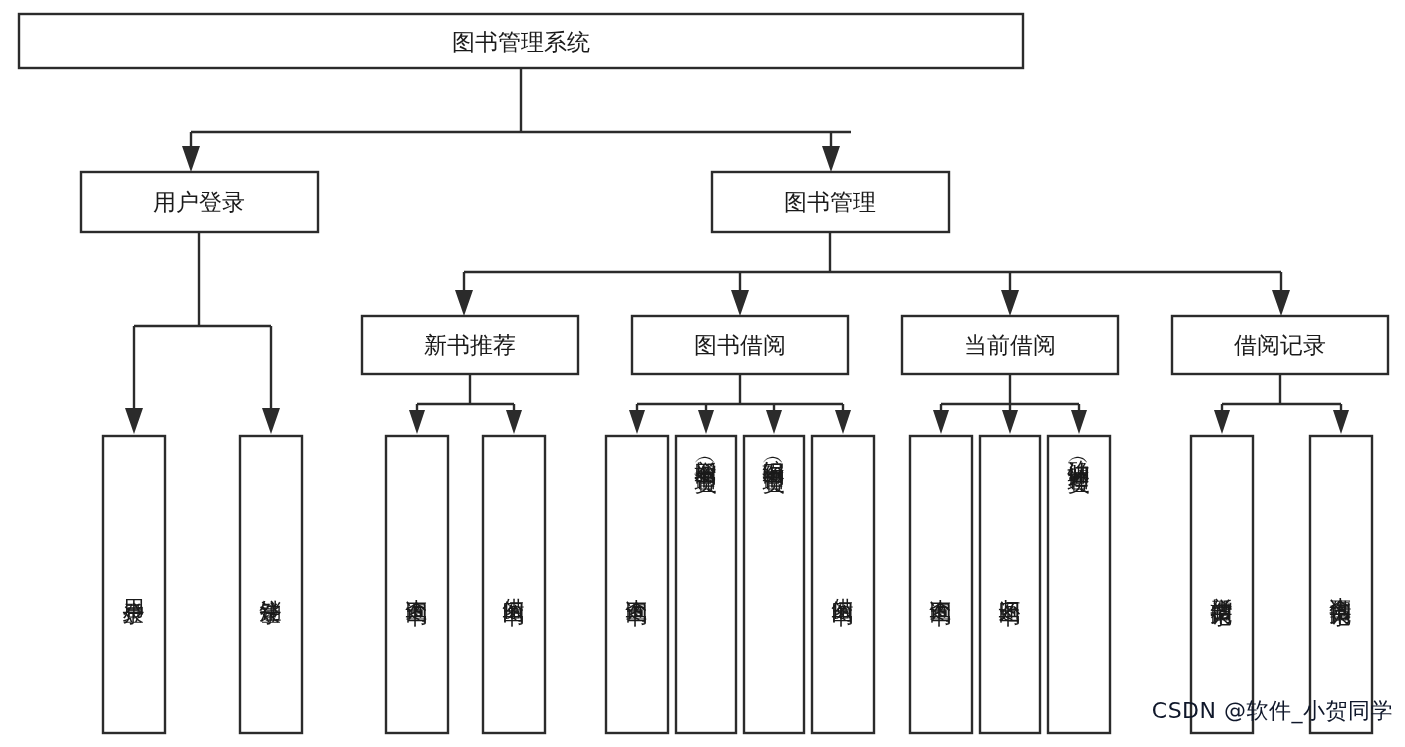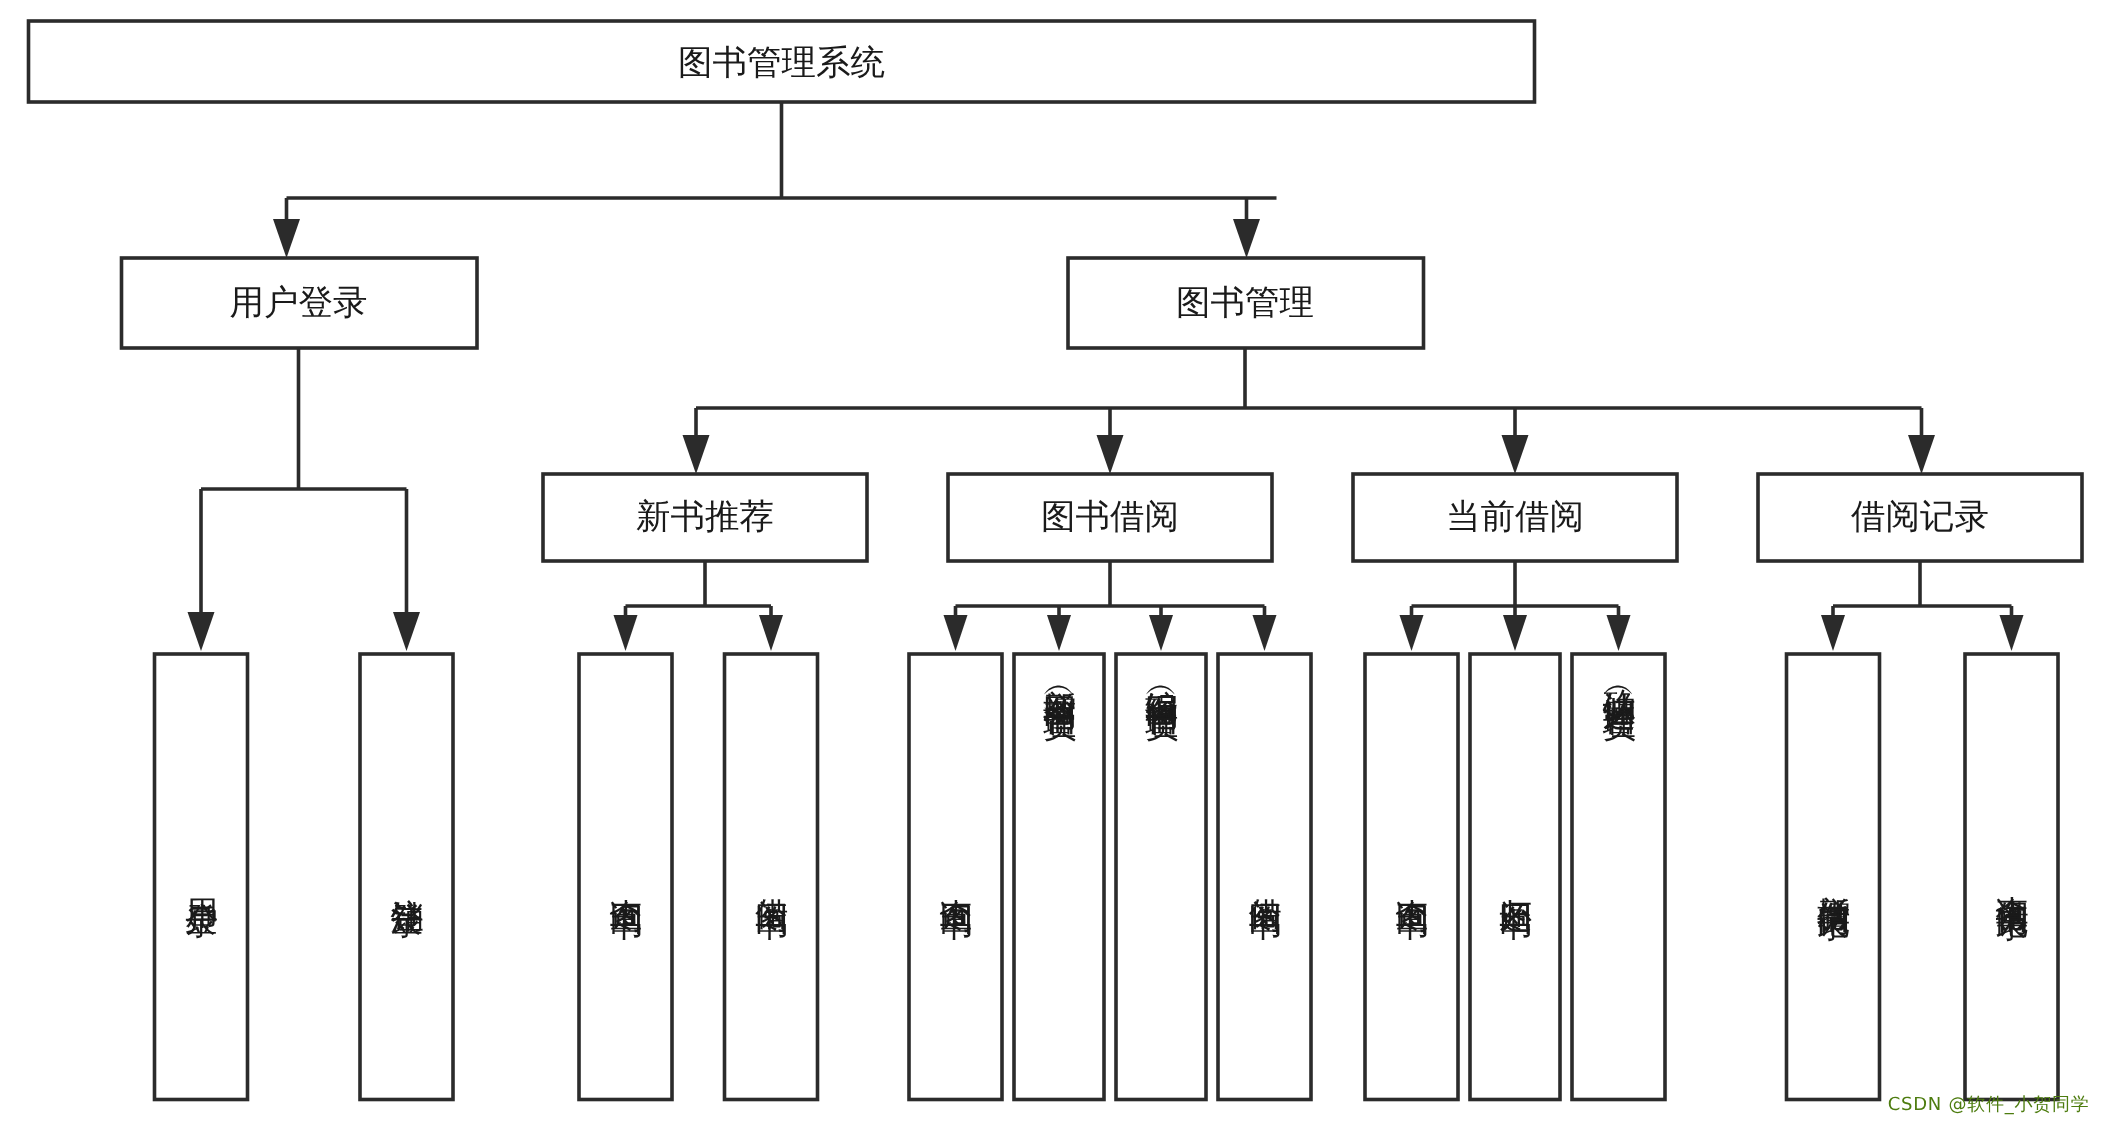--- a/index.html
+++ b/index.html
@@ -61,24 +61,24 @@
     font-family: "DejaVu Sans", "Liberation Sans", sans-serif;
     font-size: 22px;
     line-height: 1.05;
     letter-spacing: 2px;
     color: #1a1a1a;
     white-space: nowrap;
   }
   .watermark {
     position: absolute;
     right: 12px;
-    bottom: 2px;
-    font-family: "DejaVu Sans", "Liberation Sans", sans-serif;
-    font-size: 12px;
-    color: #4d7c0f;
+    bottom: 21px;
+    font-family: "DejaVu Sans", "Liberation Sans", sans-serif;
+    font-size: 22px;
+    color: #0f172a;
     letter-spacing: 0.5px;
     user-select: none;
   }
 </style>
 </head>
 <body>
 
 <div id="diagram-root">
 
   <svg id="flowchart" viewBox="0 0 1405 747">

